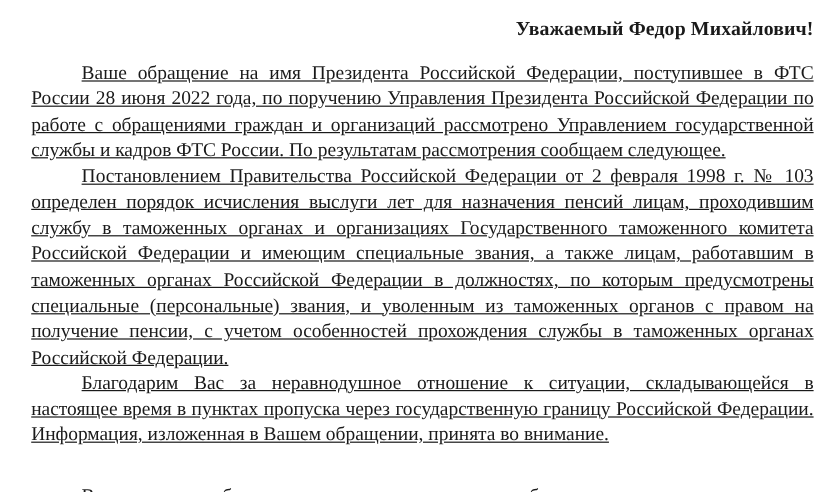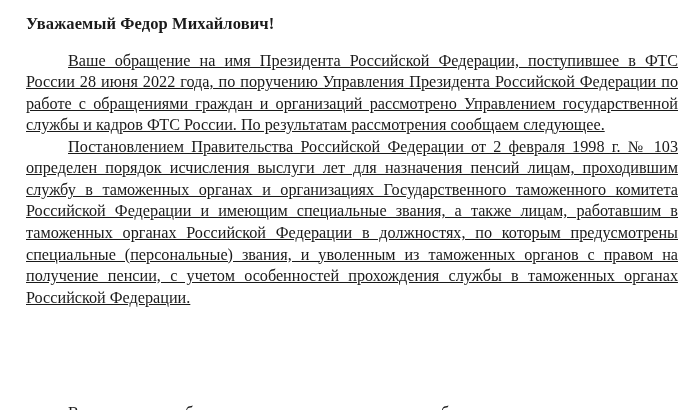--- a/index.html
+++ b/index.html
@@ -15,21 +15,21 @@
     color: #1a1a1a;
   }
   .page {
     width: 700px;
     height: 410px;
     box-sizing: border-box;
     padding: 14px 22px 0 26px;
     position: relative;
   }
   .salutation {
-    text-align: left;
+    text-align: right;
     font-size: 16.5px;
     font-weight: bold;
     line-height: 1.25;
     margin: 0 0 16px 0;
     letter-spacing: 0.1px;
   }
   .para {
     text-align: justify;
     text-justify: inter-word;
     font-size: 16.2px;
@@ -59,18 +59,19 @@
 <body>
 
 <div class="page">
 
   <div class="salutation">Уважаемый Федор Михайлович!</div>
 
   <p class="para">Ваше обращение на имя Президента Российской Федерации, поступившее в ФТС России 28 июня 2022 года, по поручению Управления Президента Российской Федерации по работе с обращениями граждан и организаций рассмотрено Управлением государственной службы и кадров ФТС России. По результатам рассмотрения сообщаем следующее.</p>
 
   <p class="para">Постановлением Правительства Российской Федерации от 2 февраля 1998 г. № 103 определен порядок исчисления выслуги лет для назначения пенсий лицам, проходившим службу в таможенных органах и организациях Государственного таможенного комитета Российской Федерации и имеющим специальные звания, а также лицам, работавшим в таможенных органах Российской Федерации в должностях, по которым предусмотрены специальные (персональные) звания, и уволенным из таможенных органов с правом на получение пенсии, с учетом особенностей прохождения службы в таможенных органах Российской Федерации.</p>
 
+  <p class="para">Благодарим Вас за неравнодушное отношение к ситуации, складывающейся в настоящее время в пунктах пропуска через государственную границу Российской Федерации. Информация, изложенная в Вашем обращении, принята во внимание.</p>
 
   <div class="clipped-line">
     <p class="para">Вместе с тем сообщаем, что вопросы, изложенные в обращении</p>
   </div>
 
 </div>
 
 </body></html>

